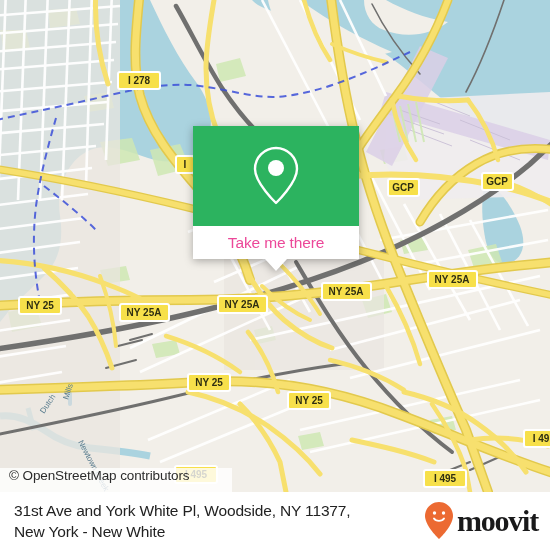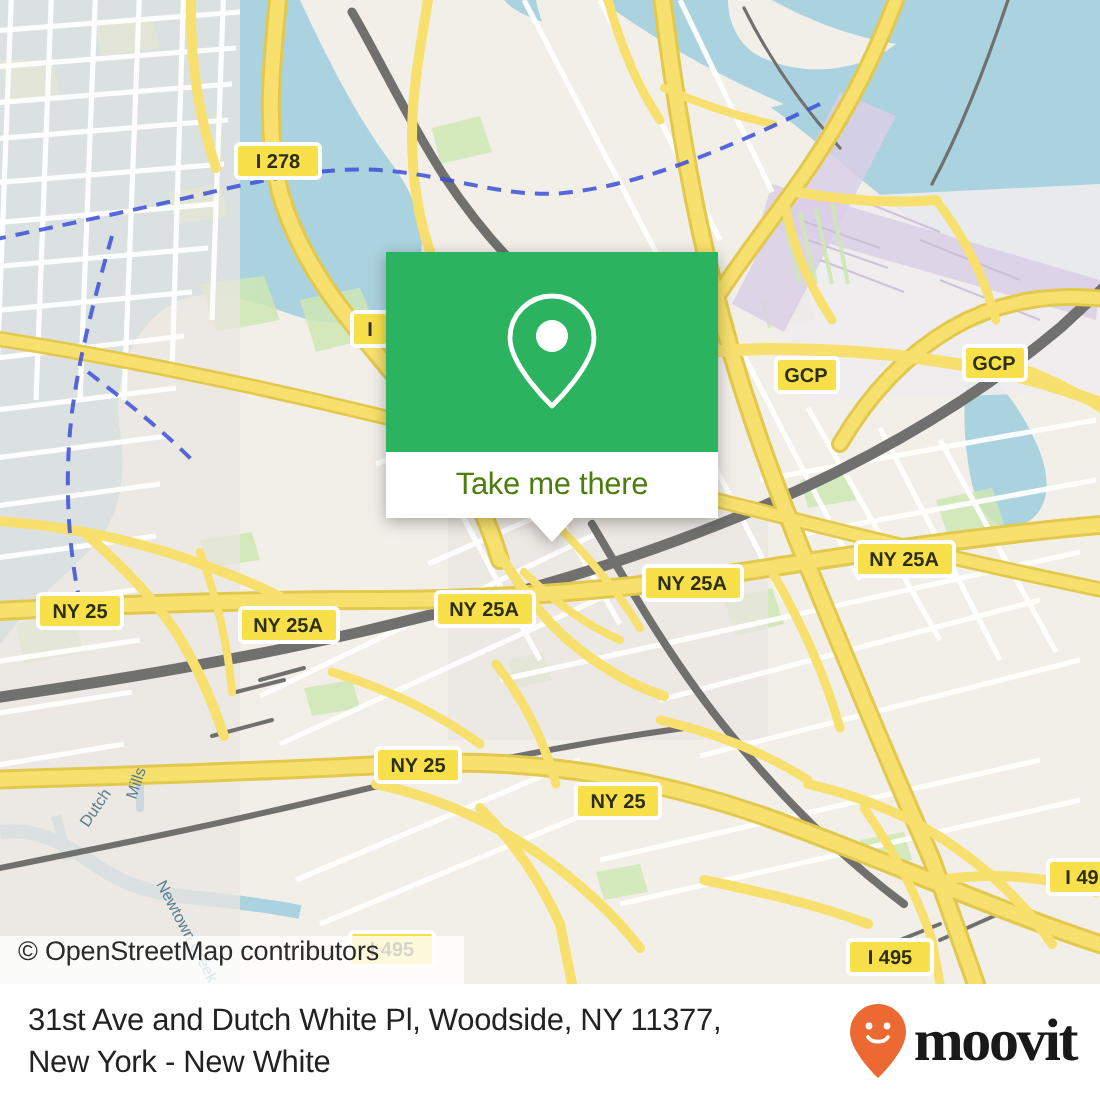--- a/index.html
+++ b/index.html
@@ -35,21 +35,21 @@
     background:#2cb35f;
     display:flex;align-items:center;justify-content:center;
     box-sizing:border-box;
   }
   #popup-bottom{
     position:relative;
     width:100%;height:33px;background:#ffffff;
     display:flex;align-items:center;justify-content:center;
   }
   #popup-label{
-    font-size:15.5px;color:#4d7c0f;letter-spacing:-0.15px;
+    font-size:15.5px;color:#ec4899;letter-spacing:-0.15px;
     white-space:nowrap;
   }
   #popup-tail{
     position:absolute;left:50%;margin-left:-11px;bottom:-12px;
     width:0;height:0;
     border-left:11px solid transparent;
     border-right:11px solid transparent;
     border-top:12px solid #ffffff;
   }
   .pin-svg{display:block;}
@@ -401,21 +401,21 @@
       </svg>
     </div>
     <div id="popup-bottom">
       <span id="popup-label">Take me there</span>
       <div id="popup-tail"></div>
     </div>
   </div>
 
   <div id="footer">
     <div id="footer-text">
-      <div>31st Ave and Dutch White Pl, Woodside, NY 11377,</div>
+      <div>31st Ave and York White Pl, Woodside, NY 11377,</div>
       <div>New York - New White</div>
     </div>
     <div id="footer-logo">
       <svg width="30" height="40" viewBox="0 0 30 40">
         <path d="M15 1 C7.3 1 1 7.3 1 15 C1 25 15 38 15 38 C15 38 29 25 29 15 C29 7.3 22.7 1 15 1 Z" fill="#ec6a32"></path>
         <circle cx="10.5" cy="12" r="1.7" fill="#ffffff"></circle>
         <circle cx="19.5" cy="12" r="1.7" fill="#ffffff"></circle>
         <path d="M10 17.5 C12 20.6 18 20.6 20 17.5" fill="none" stroke="#ffffff" stroke-width="1.9" stroke-linecap="round"></path>
       </svg>
       <span id="moovit-word">moovit</span>

